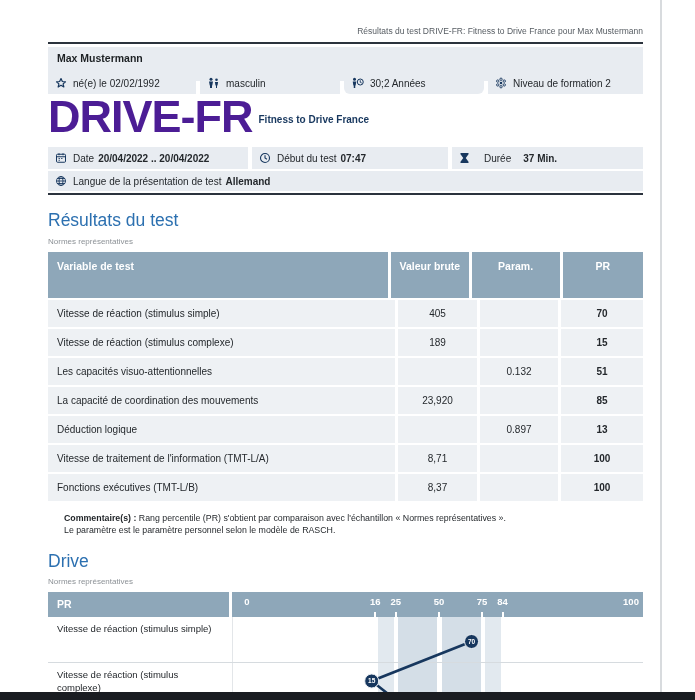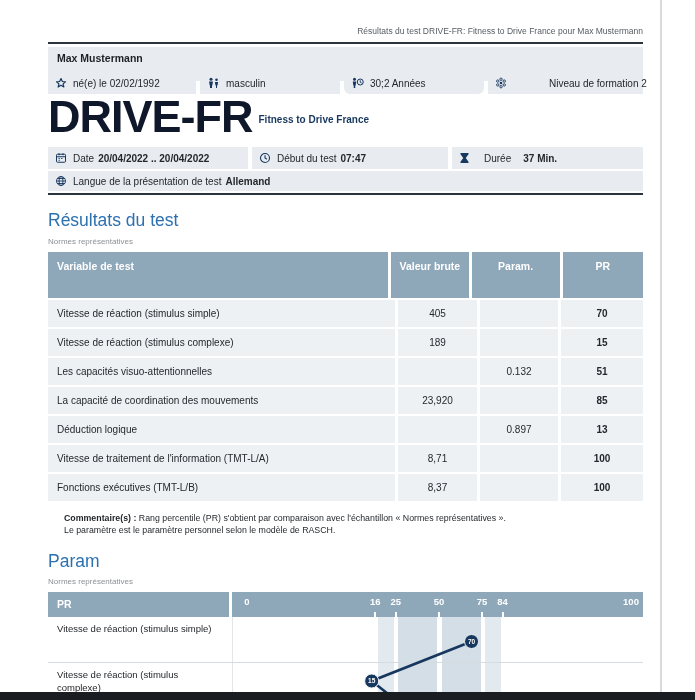--- a/index.html
+++ b/index.html
@@ -23,21 +23,21 @@
   .chip .bold, .bold{font-weight:bold;}
   .chip .lbl{margin-right:4px;}
   #info-chips{top:72px;width:595px;}
   #session-chips{top:147px;width:595px;}
   .lang-bar{top:171px;left:0;width:595px;height:20px;background:#e8ecf1;display:flex;align-items:center;
             box-sizing:border-box;padding-left:7px;font-size:10px;color:#24282c;}
   .lang-bar .ic{margin-right:6px;display:inline-flex;}
   .lang-bar .lbl{margin-right:4px;}
 
   .title-row{top:94px;left:0;display:flex;align-items:flex-start;}
-  .big-title{font-size:45px;font-weight:bold;color:#0f172a;letter-spacing:-1px;line-height:46px;text-align:center;}
+  .big-title{font-size:45px;font-weight:bold;color:#4c1d95;letter-spacing:-1px;line-height:46px;text-align:center;}
   .title-sub{font-size:10px;font-weight:bold;color:#17375e;margin-left:6px;margin-top:20px;}
 
   .sec-heading{left:0;font-size:17.5px;color:#2c70b0;}
   .sec-sub{left:0;font-size:8px;color:#8c9196;}
   #results-heading{top:210px;}
   #results-sub{top:237px;}
   #profil-heading{top:551px;}
   #profil-sub{top:577px;}
 
   
@@ -116,21 +116,21 @@
           <span class="ic">
             <svg width="13" height="12" viewBox="0 0 26 24" fill="#17375e">
               <circle cx="7" cy="4.5" r="3"></circle>
               <path d="M3.5 9h7l-1.2 8H8.5v5h-3v-5H4.7z"></path>
               <circle cx="18.5" cy="10" r="6" fill="none" stroke="#17375e" stroke-width="2"></circle>
               <path d="M18.5 6.5v4l3 1.6" fill="none" stroke="#17375e" stroke-width="1.8"></path>
             </svg>
           </span>
           <span>30;2 Années</span>
         </div>
-        <div class="chip" style="left: 440px; width: 155px; gap: 36px;">
+        <div class="chip" style="left: 440px; width: 155px;">
           <span class="ic">
             <svg width="12" height="12" viewBox="0 0 24 24" fill="none" stroke="#17375e" stroke-width="1.8">
               <circle cx="12" cy="12" r="2.6" fill="#17375e" stroke="none"></circle>
               <circle cx="12" cy="4.5" r="2.4"></circle>
               <circle cx="18.5" cy="8.2" r="2.4"></circle>
               <circle cx="18.5" cy="15.8" r="2.4"></circle>
               <circle cx="12" cy="19.5" r="2.4"></circle>
               <circle cx="5.5" cy="15.8" r="2.4"></circle>
               <circle cx="5.5" cy="8.2" r="2.4"></circle>
             </svg>
@@ -247,21 +247,21 @@
         </div>
     </div>
 
     <div class="abs comment">
       <span class="bold">Commentaire(s) :</span>
       <span>Rang percentile (PR) s'obtient par comparaison avec l'échantillon « Normes représentatives ».</span>
       <br>
       <span>Le paramètre est le paramètre personnel selon le modèle de RASCH.</span>
     </div>
 
-    <div class="abs sec-heading" id="profil-heading">Param</div>
+    <div class="abs sec-heading" id="profil-heading">Drive</div>
     <div class="abs sec-sub" id="profil-sub">Normes représentatives</div>
 
     <div class="abs" id="profile-table">
       <div class="pf-head">
         <div class="ph-label">PR</div>
         <div class="ph-scale" id="ph-scale">
             <span class="num" style="left: 15px;">0</span>
             <span class="num" style="left: 143.384px;">16</span>
             <span class="tick" style="left: 143.384px;"></span>
             <span class="num" style="left: 163.864px;">25</span>

